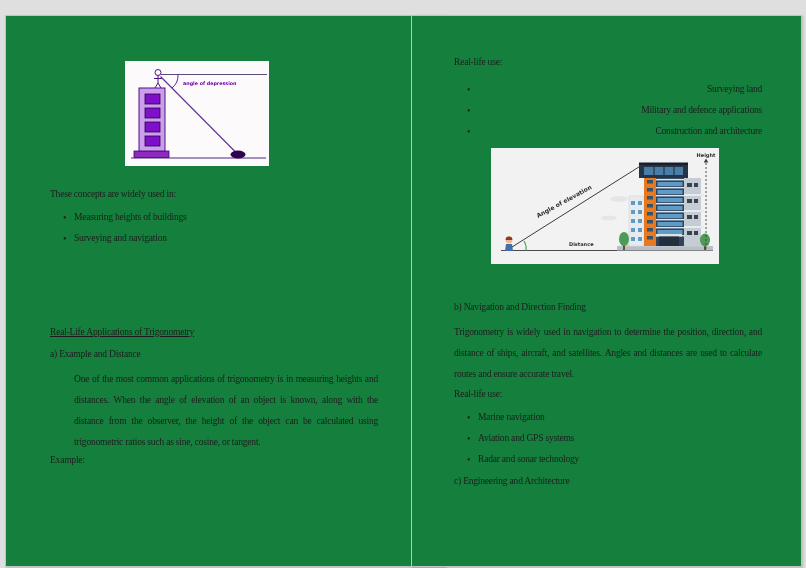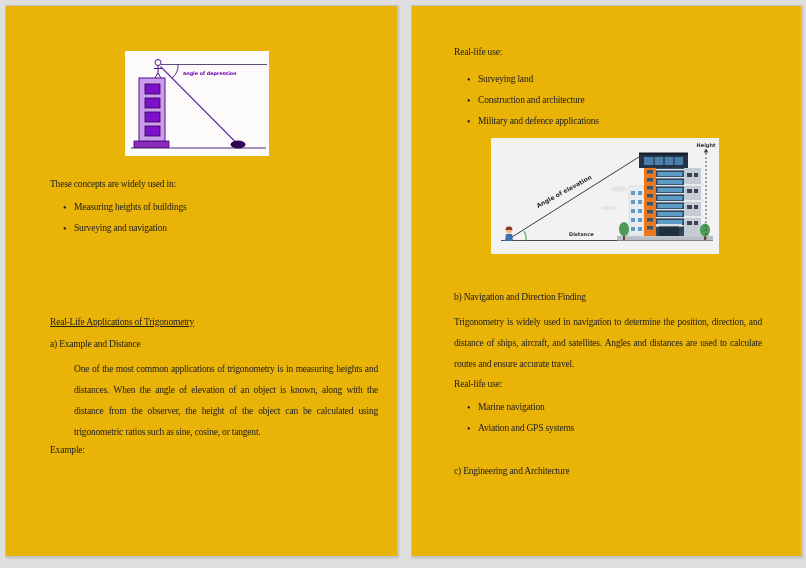--- a/index.html
+++ b/index.html
@@ -5,27 +5,27 @@
   html, body {
     margin: 0; padding: 0;
     width: 806px; height: 568px;
     overflow: hidden;
     background: #dfdfdf;
     font-family: "Liberation Serif", "DejaVu Serif", serif;
   }
   .canvas { position: relative; width: 806px; height: 568px; }
   .page {
     position: absolute;
-    top: 5px;
+    top: 15px;
     height: 550px;
-    background: #eab308;
+    background: #15803d;
     border: 1px solid #c3c3c3;
     box-shadow: 1px 1px 2px rgba(0,0,0,0.18);
   }
-  .page1 { left: 5px;   width: 391px; }
+  .page1 { left: 5px;   width: 391px; padding-left: 48px; }
   .page2 { left: 411px; width: 389px; }
 
   .t {
     position: absolute;
     font-size: 9.5px;
     line-height: 21px;
     letter-spacing: -0.2px;
     color: #1c1c1c;
     white-space: nowrap;
     margin: 0;
@@ -110,24 +110,24 @@
     <p class="t" style="left:44px; top:306px;text-decoration:underline;">Real-Life Applications of Trigonometry</p>
     <p class="t" style="left:44px; top:328px;">a) Example and Distance</p>
     <p class="t para" style="left:44px; top:353px; width:304px;margin-left:24px;">One of the most common applications of trigonometry is in measuring heights and distances. When the angle of elevation of an object is known, along with the distance from the observer, the height of the object can be calculated using trigonometric ratios such as sine, cosine, or tangent.</p>
     <p class="t" style="left:44px; top:434px;">Example:</p>
   </section>
 
   <section class="page page2">
 
     <p class="t" style="left:42px; top:36px;">Real-life use:</p>
 
-    <ul class="bl" style="left:42px; top:63px; width:308px;">
+    <ul class="bl" style="left:42px; top:63px; width:308px;text-align:right;">
       <li>Surveying land</li>
+      <li>Military and defence applications</li>
       <li>Construction and architecture</li>
-      <li>Military and defence applications</li>
     </ul>
 
     <figure class="fig" style="left:79px; top:132px;">
       <svg width="228" height="116" viewBox="0 0 228 116">
         <rect width="228" height="116" fill="#f2f2f3"></rect>
 
         <g fill="#e3e6e9">
           <ellipse cx="128" cy="51" rx="9" ry="3"></ellipse>
           <ellipse cx="118" cy="70" rx="8" ry="2.6"></ellipse>
         </g>
@@ -236,18 +236,19 @@
       </svg>
     </figure>
 
     <p class="t" style="left:42px; top:281px;text-align:right;">b) Navigation and Direction Finding</p>
     <p class="t para" style="left:42px; top:306px; width:308px;">Trigonometry is widely used in navigation to determine the position, direction, and distance of ships, aircraft, and satellites. Angles and distances are used to calculate routes and ensure accurate travel.</p>
     <p class="t" style="left:42px; top:368px;">Real-life use:</p>
 
     <ul class="bl" style="left:42px; top:391px; width:308px;">
       <li>Marine navigation</li>
       <li>Aviation and GPS systems</li>
+      <li>Radar and sonar technology</li>
     </ul>
 
     <p class="t" style="left:42px; top:455px;">c) Engineering and Architecture</p>
   </section>
 
 </div>
 
 </body></html>

